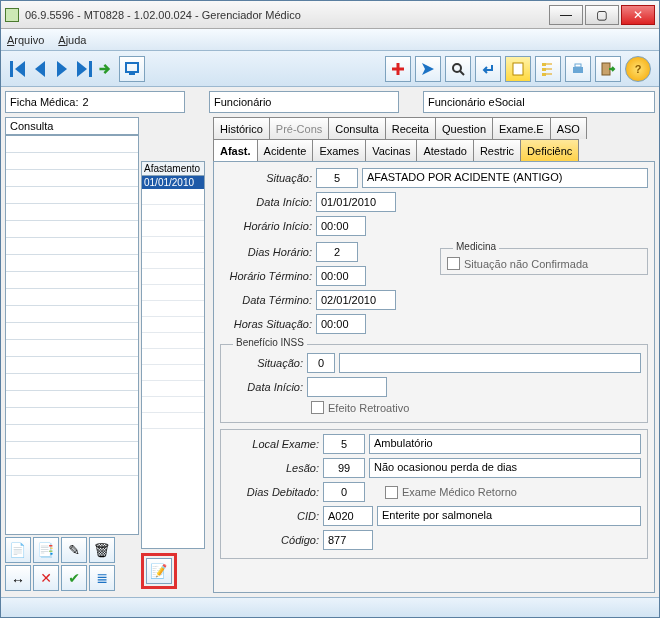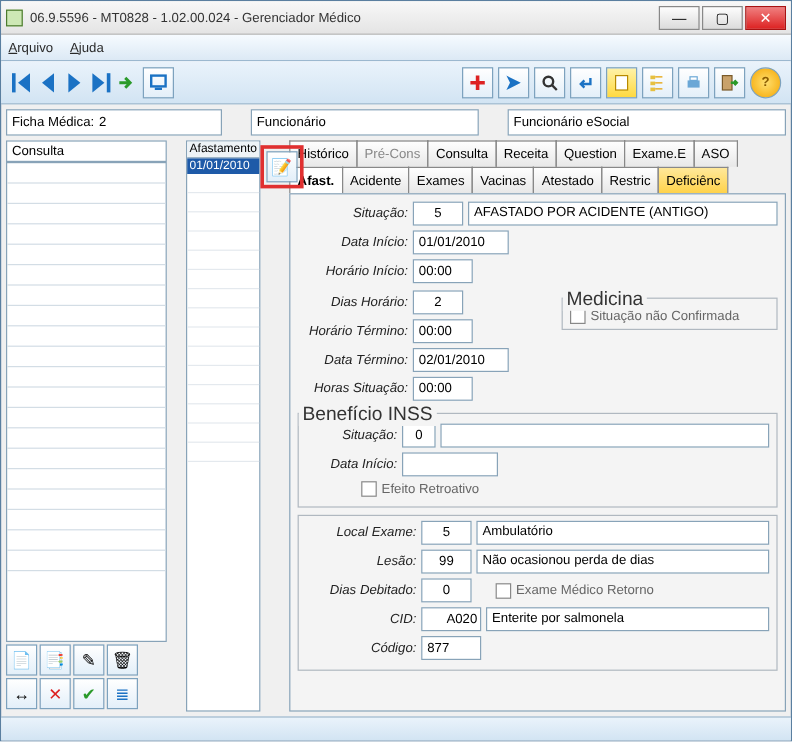--- a/index.html
+++ b/index.html
@@ -15,48 +15,48 @@
   .menubar span { color:#2a2a2a; text-decoration: underline; text-decoration-color: transparent; }
   .menubar span::first-letter { text-decoration: underline; }
   .toolbar { height: 36px; background: linear-gradient(#eaf3fb,#d2e4f3); border-bottom:1px solid #9cb8cf; display:flex; align-items:center; padding:0 6px; }
   .navbtn { width:22px; height:28px; display:flex;align-items:center;justify-content:center; }
   .navbtn svg { width:18px; height:22px; }
   .toolbar .spacer { flex:1; }
   .tbtn { width:26px; height:26px; border:1px solid #7da2be; background:linear-gradient(#fff,#e3eff9); margin:0 2px; display:flex;align-items:center;justify-content:center; }
   .content { flex:1; display:flex; flex-direction:column; padding:4px; gap:4px; overflow:hidden; }
   .row-ficha { display:flex; align-items:center; gap:24px; }
   .row-ficha .box { border:1px solid #88a3b8; background:#fff; height:22px; display:flex; align-items:center; padding:0 4px; }
-  .main { flex:1; display:flex; gap:16px; min-height:0; }
+  .main { flex:1; display:flex; gap:2px; min-height:0; }
   .leftcol { width:134px; display:flex;flex-direction:column; }
   .consulta-head { background:#fff; border:1px solid #88a3b8; padding:2px 4px; }
   .grid-empty { flex:1; border:1px solid #88a3b8; background:#fff; display:flex; flex-direction:column; }
   .grid-empty .r { height:17px; border-bottom:1px solid #d3dde5; }
   .leftbtns { display:flex; flex-wrap:wrap; gap:2px; padding:2px 0; }
   .smbtn { width:26px; height:26px; border:1px solid #7da2be; background:linear-gradient(#fff,#e3eff9); display:flex;align-items:center;justify-content:center; font-size:14px;}
-  .midcol { width:66px; display:flex;flex-direction:row; position:relative;}
+  .midcol { width:66px; display:flex;flex-direction:column; position:relative;}
   .tab { border:1px solid #888; border-bottom:none; background:linear-gradient(#fefefe,#e8e8e8); padding:3px 6px; height:22px; display:flex;align-items:center; margin-right:-1px; white-space:nowrap; max-width:74px; overflow:hidden;}
   .tab.active { background:linear-gradient(#fff,#f3f3f3); font-weight:normal; }
   .tabrow2 .tab.active { background:#fff; }
   .rightcol { flex:1; display:flex;flex-direction:column; min-width:0;}
   .tabrows { display:flex;flex-direction:column;}
   .tabrow { display:flex; }
   .tabrow .tab { flex:0 0 auto; }
   .tabrow .tab.sel { background:linear-gradient(#ffe89a,#ffd24a); }
   .subgrid { border:1px solid #88a3b8; background:#fff; width:64px; }
   .subgrid .h { background:#eef3f7; border-bottom:1px solid #88a3b8; padding:1px 2px; font-size:10px;}
   .subgrid .selrow { background:#1e5aa8; color:#fff; padding:1px 2px; font-size:10px;}
   .subgrid .er { height:16px; border-bottom:1px solid #e4e9ee;}
   .redbox { border:3px solid #e03030; padding:2px; display:inline-flex; }
   .form-area { flex:1; border:1px solid #88a3b8; background:#f4f4f4; padding:6px 6px 2px 6px; overflow:auto;}
   .frow { display:flex; align-items:center; margin-bottom:4px; }
   .flabel { width:96px; text-align:right; padding-right:4px; color:#222;font-style:italic;}
   .fsm { width:42px; height:20px; border:1px solid #88a3b8; background:#fff; text-align:center; padding:2px;}
   .fwide { flex:1; height:20px; border:1px solid #88a3b8; background:#fff; padding:2px 4px; margin-left:4px;}
   .section { border:1px solid #b0b8c0; margin:6px 0 4px 0; padding:8px 6px 4px 6px; position:relative; }
-  .section .legend { position:absolute; top:-8px; left:0; background:#f4f4f4; padding:0 3px; font-size:16px; color:#333;}
+  .section .legend { position:absolute; top:-8px; left:12px; background:#f4f4f4; padding:0 3px; font-size:10px; color:#333;}
   .chk { display:flex; align-items:center; gap:4px; color:#666;}
   .chk .box { width:13px;height:13px;border:1px solid #888;background:#fff;}
   .statusbar { height:20px; background:linear-gradient(#eaf3fb,#d2e4f3); border-top:1px solid #9cb8cf;}
 </style>
 </head>
 <body>
 
 <div class="window">
   <div class="titlebar">
     <div class="icon"></div>
@@ -308,21 +308,21 @@
             <div class="legend">Benefício INSS</div>
             <div class="frow">
                 <div class="flabel" style="width:80px">Situação:</div>
                 <input class="fsm" style="width: 28px;" value="0">
                 <div class="fwide"></div>
               </div>
             <div class="frow">
                 <div class="flabel" style="width:80px">Data Início:</div>
                 <input class="fsm" style="width: 80px;" value="">
               </div>
-            <div class="frow" style="margin-left:46px">
+            <div class="frow" style="margin-left:84px">
                 <div class="chk">
                   <div class="box"></div>
                   <span>Efeito Retroativo</span>
                 </div>
               </div>
           </div>
 
           <div class="section" style="padding-top:4px">
             <div class="frow">
                 <div class="flabel">Local Exame:</div>
@@ -337,21 +337,21 @@
             <div class="frow">
                 <div class="flabel">Dias Debitado:</div>
                 <input class="fsm" value="0" style="">
                 <div style="flex:1;margin-left:20px" class="chk">
                   <div class="box"></div>
                   <span>Exame Médico Retorno</span>
                 </div>
               </div>
             <div class="frow">
                 <div class="flabel">CID:</div>
-                <input class="fsm" style="width: 50px; text-align: left; padding-left: 20px;" value="A020">
+                <input class="fsm" style="width: 50px; text-align: left; padding-left: 4px;" value="A020">
                 <div class="fwide">Enterite por salmonela</div>
               </div>
             <div class="frow">
                 <div class="flabel">Código:</div>
                 <input class="fsm" style="width: 50px; text-align: left; padding-left: 4px;" value="877">
               </div>
           </div>
         </div>
       </div>
     </div>

